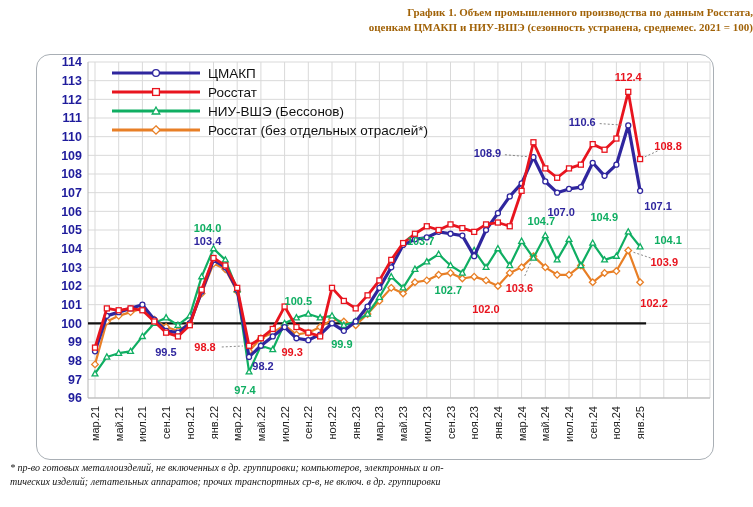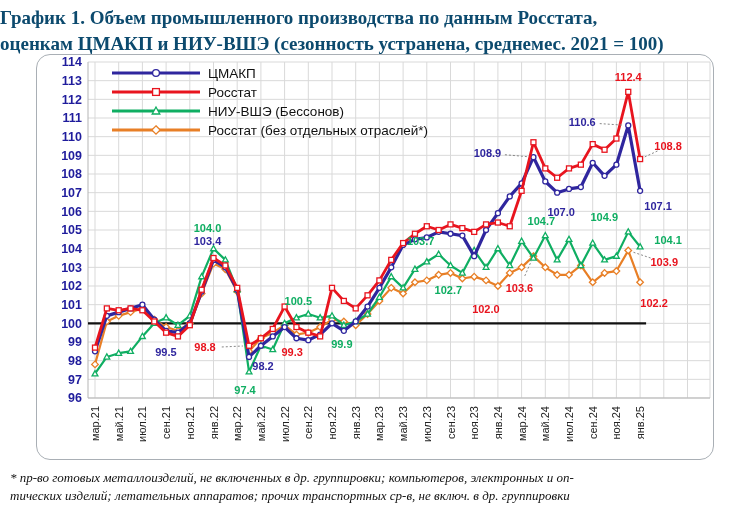--- a/index.html
+++ b/index.html
@@ -1,26 +1,26 @@
 <!DOCTYPE html>
 <html><head>
 <meta charset="utf-8">
 <style>
   html,body{margin:0;padding:0;background:#fff;}
   body{width:753px;height:507px;position:relative;overflow:hidden;
        font-family:"Liberation Sans",sans-serif;}
-  .title{position:absolute;top:5px;left:0;width:753px;text-align:left;
-         font-family:"Liberation Serif",serif;font-weight:700;font-size:19px;
-         line-height:1.38;color:#0c4a6e;white-space:pre-line;}
+  .title{position:absolute;top:5px;left:0;width:753px;text-align:right;
+         font-family:"Liberation Serif",serif;font-weight:700;font-size:11px;
+         line-height:1.38;color:#a16207;white-space:pre-line;}
   .chart-panel{position:absolute;left:36px;top:54px;width:676px;height:404px;
          background:#fff;border:1.5px solid #a9afb5;border-radius:14px;}
   .chart-svg{position:absolute;left:0;top:0;}
   .footnote{position:absolute;top:461px;left:10px;width:736px;
-         font-family:"Liberation Serif",serif;font-style:italic;font-size:13px;
-         line-height:1.42;color:#111;white-space:pre-line;margin-top:8px;}
+         font-family:"Liberation Serif",serif;font-style:italic;font-size:10px;
+         line-height:1.42;color:#111;white-space:pre-line;}
 </style>
 </head>
 <body>
 
 <div class="title">График 1. Объем промышленного производства по данным Росстата,
 оценкам ЦМАКП и НИУ-ВШЭ (сезонность устранена, среднемес. 2021 = 100)</div>
 <div class="chart-panel"></div>
 <svg class="chart-svg" width="753" height="507" viewBox="0 0 753 507" xmlns="http://www.w3.org/2000/svg">
     <g stroke="#d9d9d9" stroke-width="1">
       <line x1="88" y1="398" x2="710" y2="398"></line>

